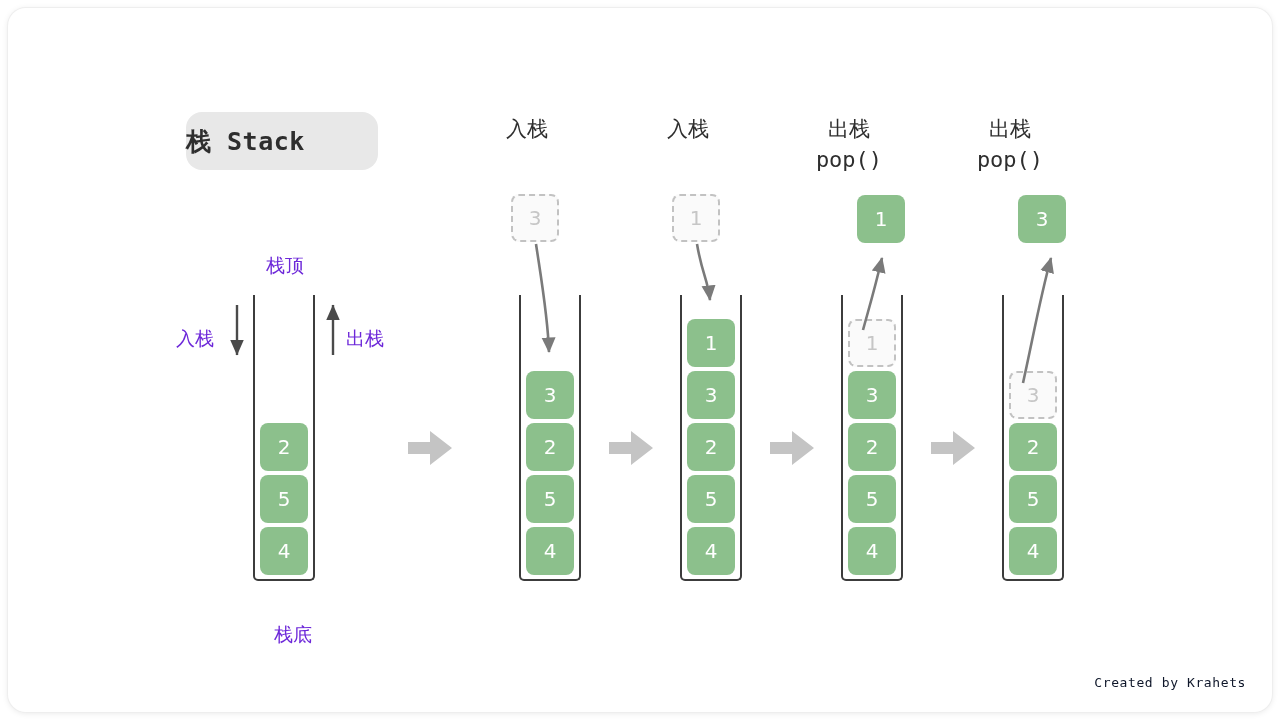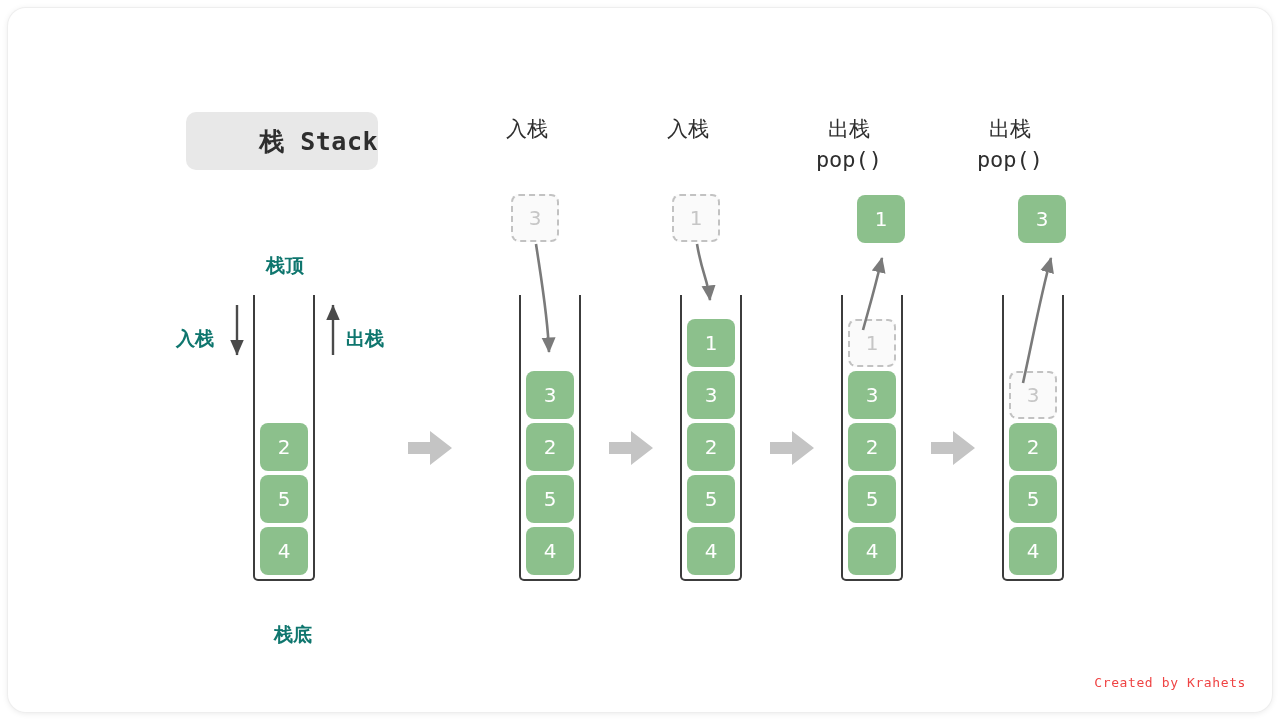--- a/index.html
+++ b/index.html
@@ -26,41 +26,41 @@
   }
 
   
   #title-chip {
     position: absolute;
     left: 178px;
     top: 104px;
     width: 192px;
     height: 58px;
     background: #e8e8e8;
-    border-radius: 10px;
-    display: flex;
-    align-items: center;
-    justify-content: flex-end;
+    border-radius: 16px;
+    display: flex;
+    align-items: center;
+    justify-content: flex-start;
   }
   #title-chip .t {
     font-family: "DejaVu Sans Mono", "Liberation Mono", monospace;
     font-size: 25px;
     font-weight: bold;
     color: #2e2e2e;
     letter-spacing: 0.5px;
     white-space: nowrap;
   }
 
   
   .cn-bold {
     position: absolute;
     font-family: "DejaVu Sans", "Liberation Sans", sans-serif;
     font-size: 19px;
-    font-weight: bold;
-    color: #0f766e;
+    font-weight: normal;
+    color: #6d28d9;
     white-space: nowrap;
   }
   .col-head {
     position: absolute;
     width: 150px;
     text-align: center;
     white-space: nowrap;
   }
   .col-head .cn {
     font-family: "DejaVu Sans", "Liberation Sans", sans-serif;
@@ -148,21 +148,21 @@
     pointer-events: none;
   }
 
   
   #credit {
     position: absolute;
     right: 26px;
     bottom: 22px;
     font-family: "DejaVu Sans Mono", "Liberation Mono", monospace;
     font-size: 13px;
-    color: #ef4444;
+    color: #0f172a;
     letter-spacing: 0.6px;
     white-space: nowrap;
   }
 </style>
 </head>
 <body>
 
 <div id="canvas">
 
   <div id="title-chip">

